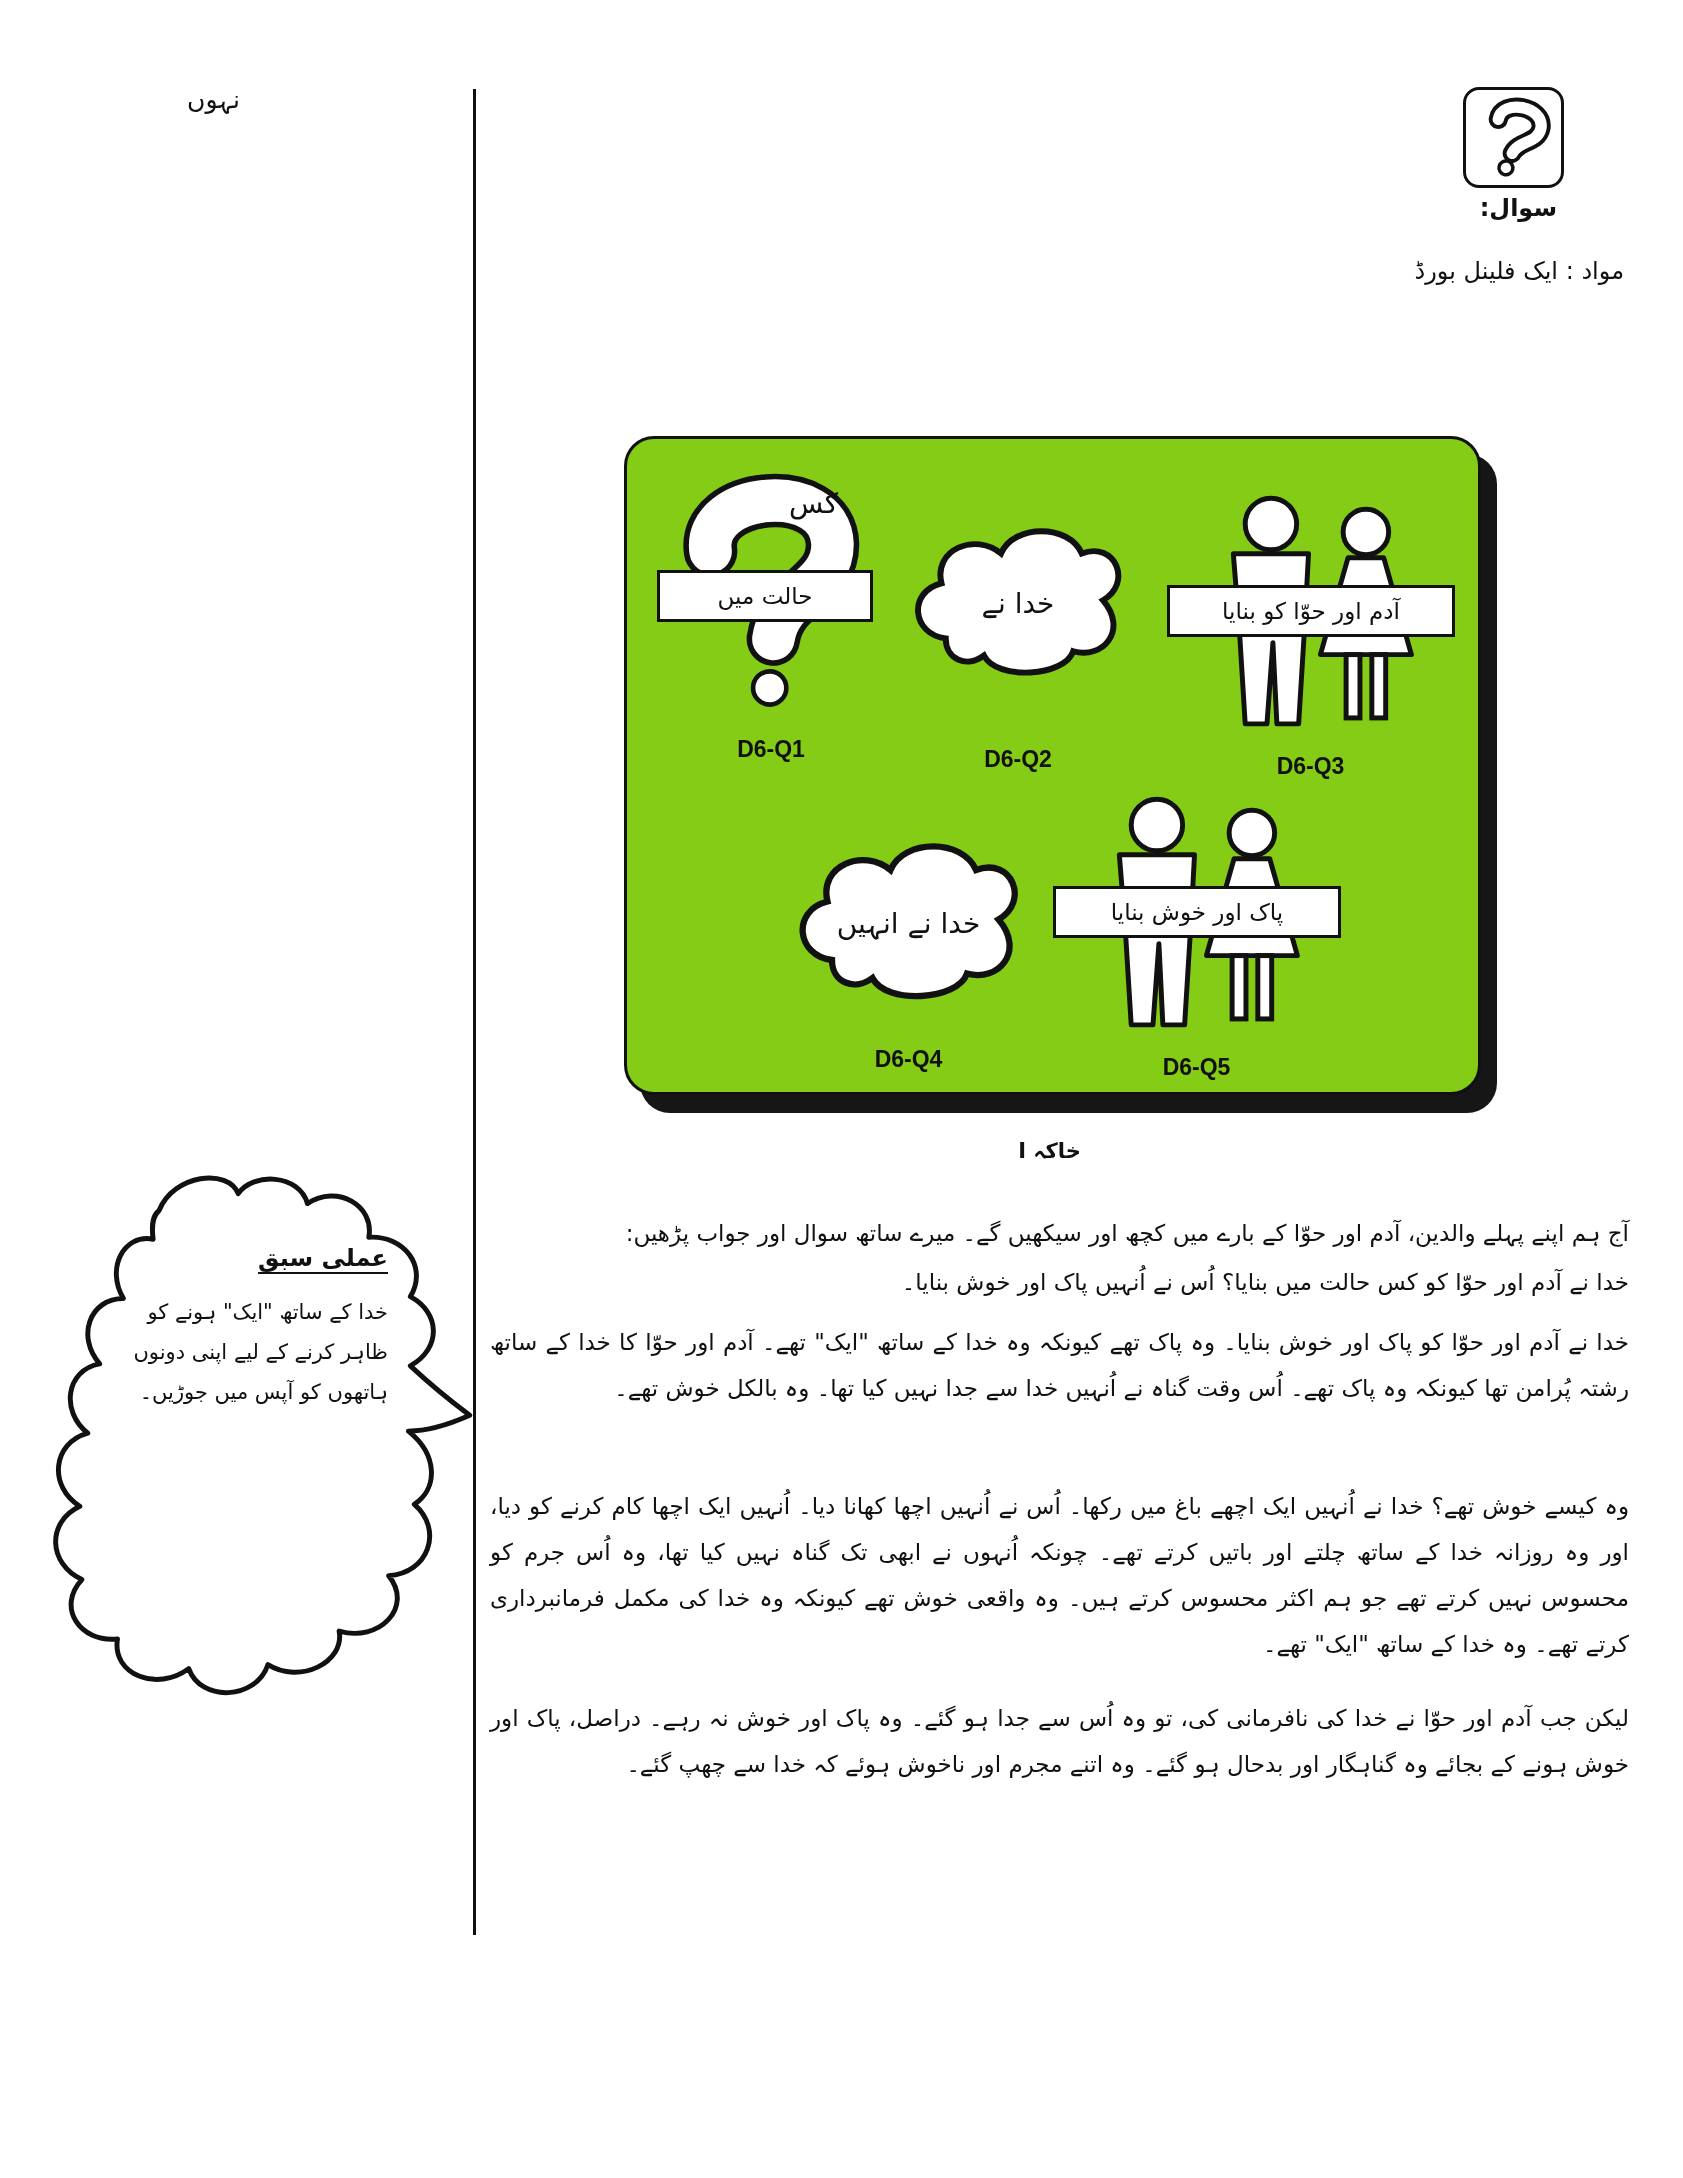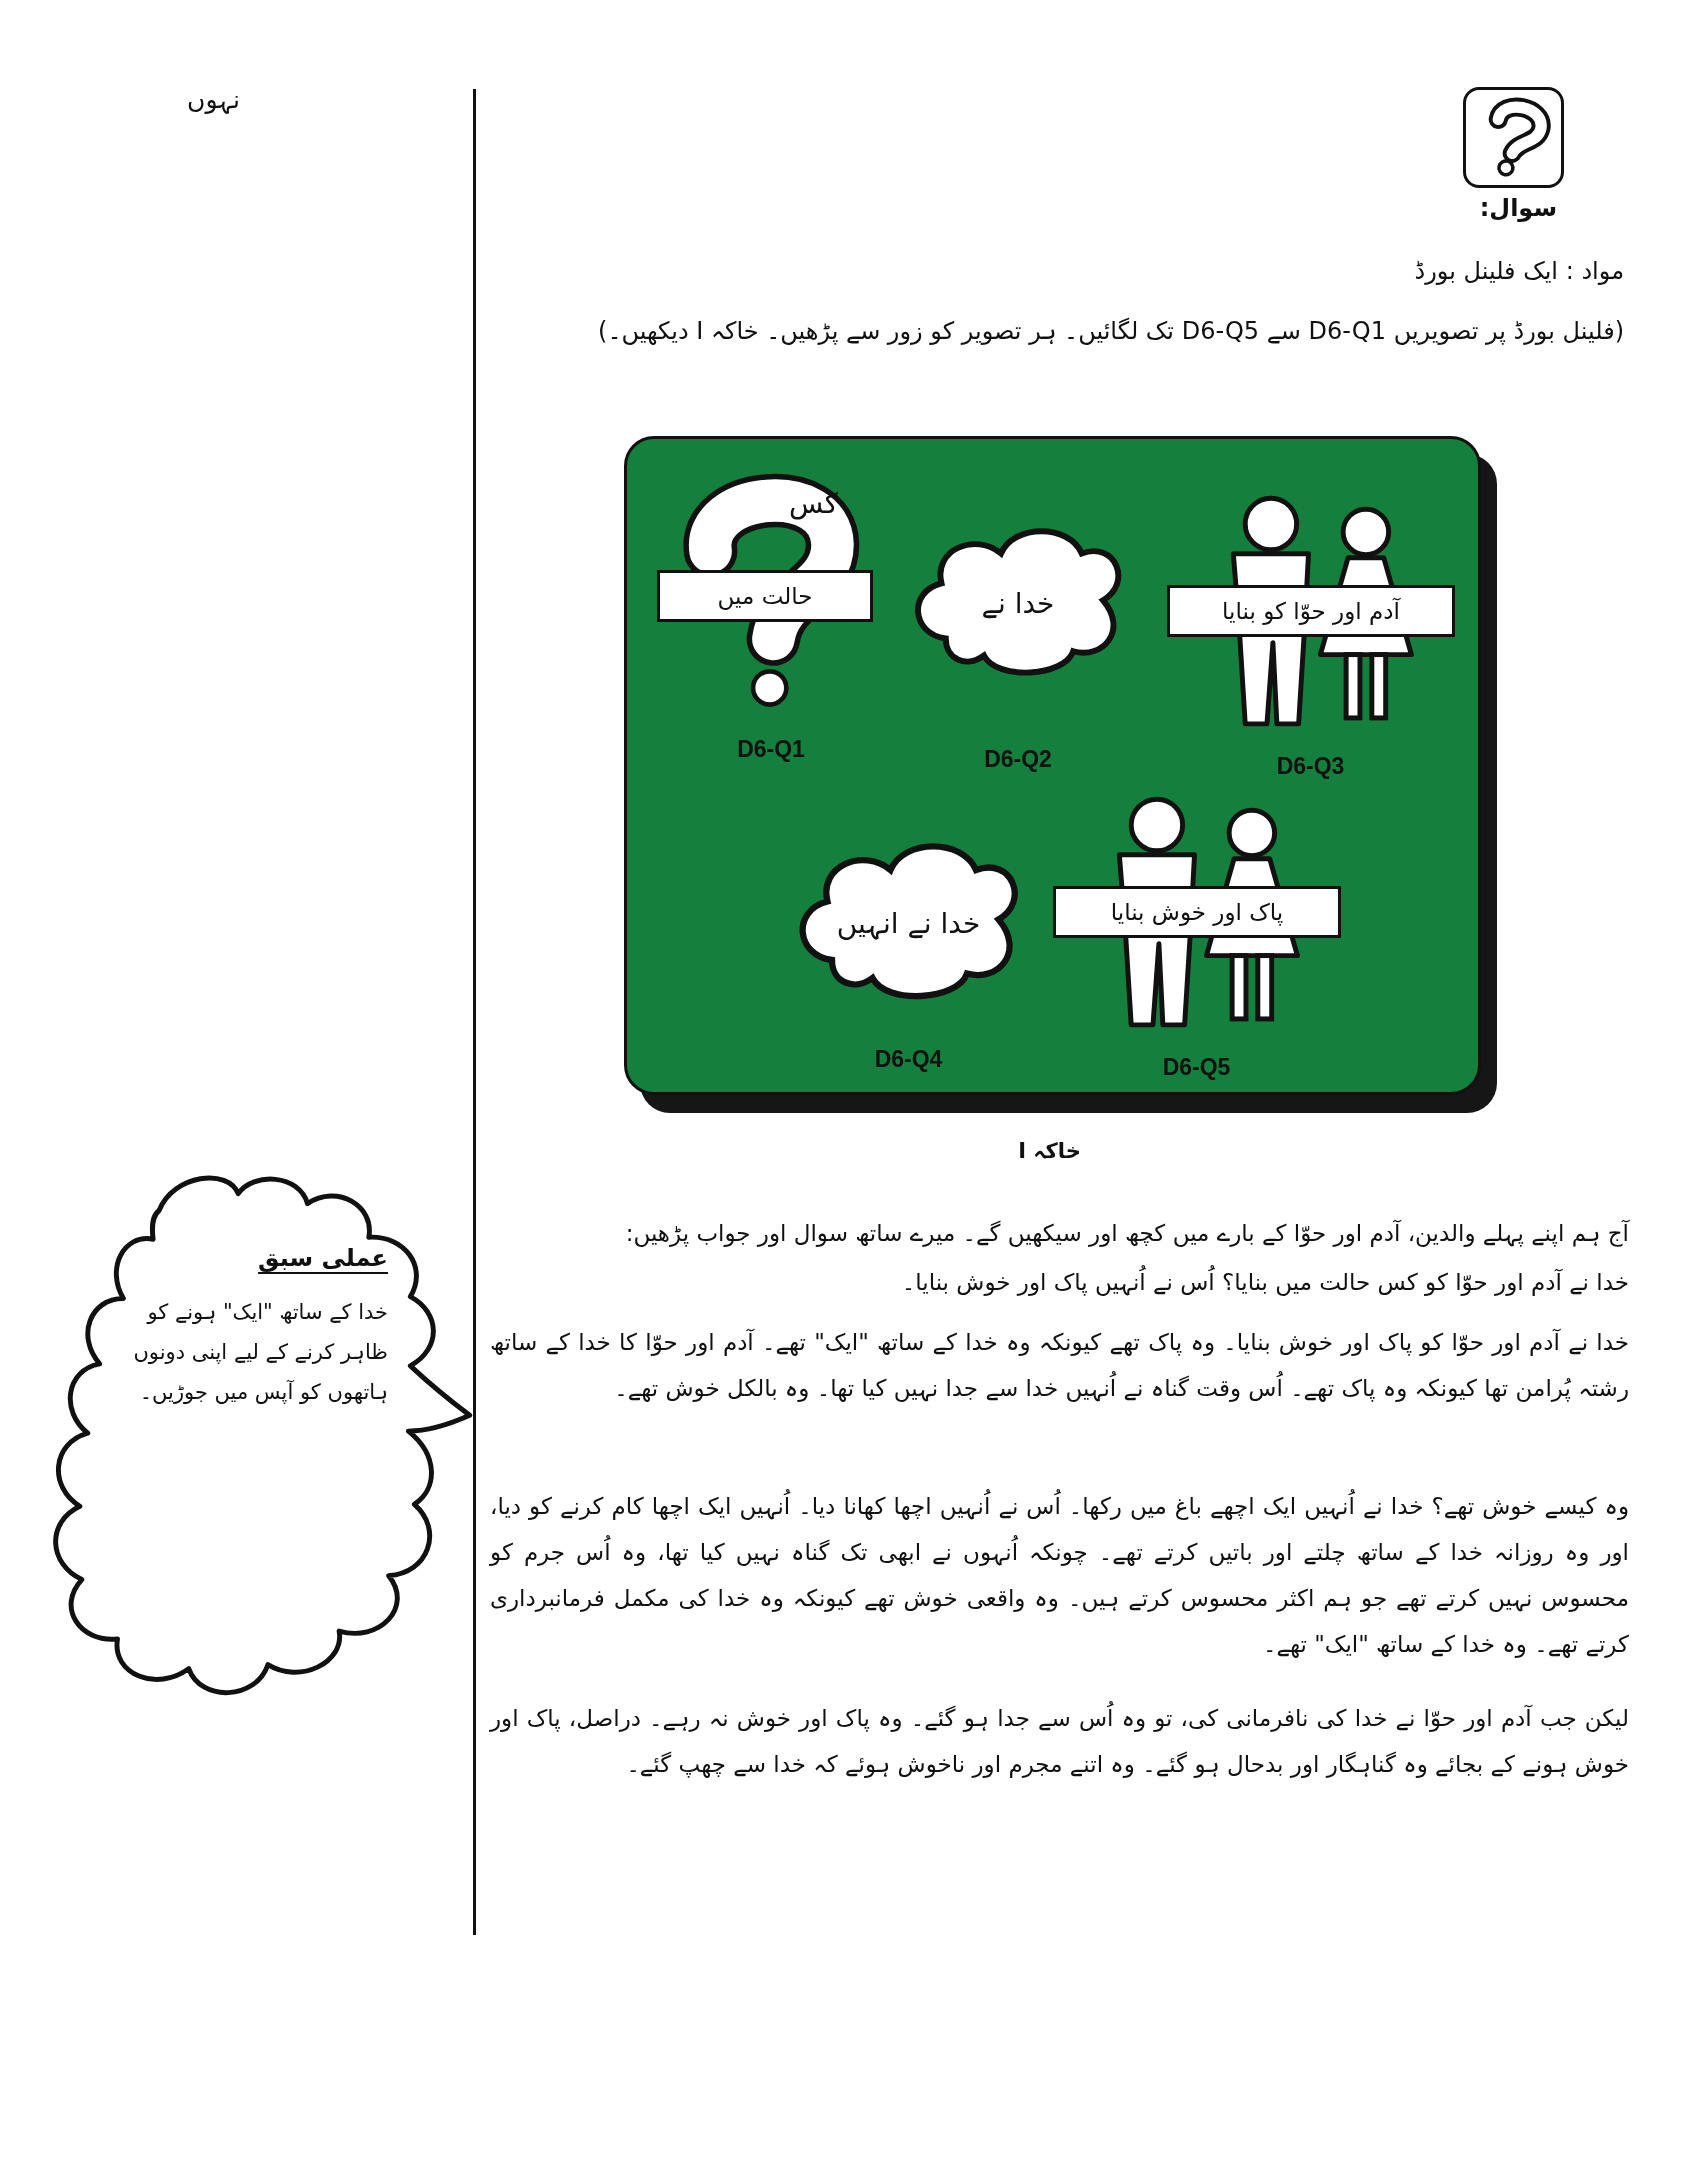--- a/index.html
+++ b/index.html
@@ -15,21 +15,21 @@
     border:3px solid #111; border-radius:16px; background:#fff;
     display:flex; align-items:center; justify-content:center; }
 
   .q-heading { position:absolute; right:126px; top:194px; font-size:24px; font-weight:bold; }
   .materials { position:absolute; right:59px; top:257px; font-size:24px; }
   .instruction { position:absolute; right:59px; top:317px; font-size:24px; }
 
   
   .board {
     position:absolute; left:624px; top:436px; width:851px; height:653px;
-    background:#15803d; border:3px solid #111; border-radius:30px;
+    background:#84cc16; border:3px solid #111; border-radius:30px;
     box-shadow:16px 18px 0 #161616;
   }
   .board-item { position:absolute; }
   .caption { position:absolute; width:100%; text-align:center;
     font-family:"Liberation Sans", sans-serif; font-weight:bold; font-size:23px; color:#111; }
   .tag-box { position:absolute; border:3px solid #111; background:#fff;
     display:flex; align-items:center; justify-content:center; font-size:23px; }
   .cloud-text { position:absolute; width:100%; text-align:center; font-size:28px; }
 
   .figure-caption { position:absolute; left:624px; top:1139px; width:851px;
@@ -63,21 +63,20 @@
       <g transform="rotate(14 50 50)">
         <path d="M 28 34 C 26 10 76 6 78 32 C 79 50 56 52 53 68" fill="none" stroke="#111" stroke-width="22" stroke-linecap="round"></path>
         <path d="M 28 34 C 26 10 76 6 78 32 C 79 50 56 52 53 68" fill="none" stroke="#fff" stroke-width="13" stroke-linecap="round"></path>
         <circle cx="50" cy="86" r="8" fill="#fff" stroke="#111" stroke-width="4"></circle>
       </g>
     </svg>
   </div>
 
   <div class="q-heading urdu">سوال:</div>
   <div class="materials urdu">مواد : ایک فلینل بورڈ</div>
-  <div class="instruction urdu">(فلینل بورڈ پر تصویریں D6-Q1 سے D6-Q5 تک لگائیں۔ ہر تصویر کو زور سے پڑھیں۔ خاکہ I دیکھیں۔)</div>
 
   <div class="board">
 
     <div class="board-item" style="left:25px; top:20px; width:238px; height:317px;">
       <svg width="228" height="277" viewBox="0 0 240 300" style="position:absolute; left:0; top:0;">
         <path d="M 60 100 C 50 35 190 22 192 92 C 193 140 135 145 128 195" fill="none" stroke="#111" stroke-width="58" stroke-linecap="round"></path>
         <path d="M 60 100 C 50 35 190 22 192 92 C 193 140 135 145 128 195" fill="none" stroke="#fff" stroke-width="46" stroke-linecap="round"></path>
         <circle cx="124" cy="248" r="18" fill="#fff" stroke="#111" stroke-width="5"></circle>
       </svg>
       <div class="urdu" style="position:absolute; left:117px; top:28px; width:89px; text-align:center; font-size:28px;">کس</div>

